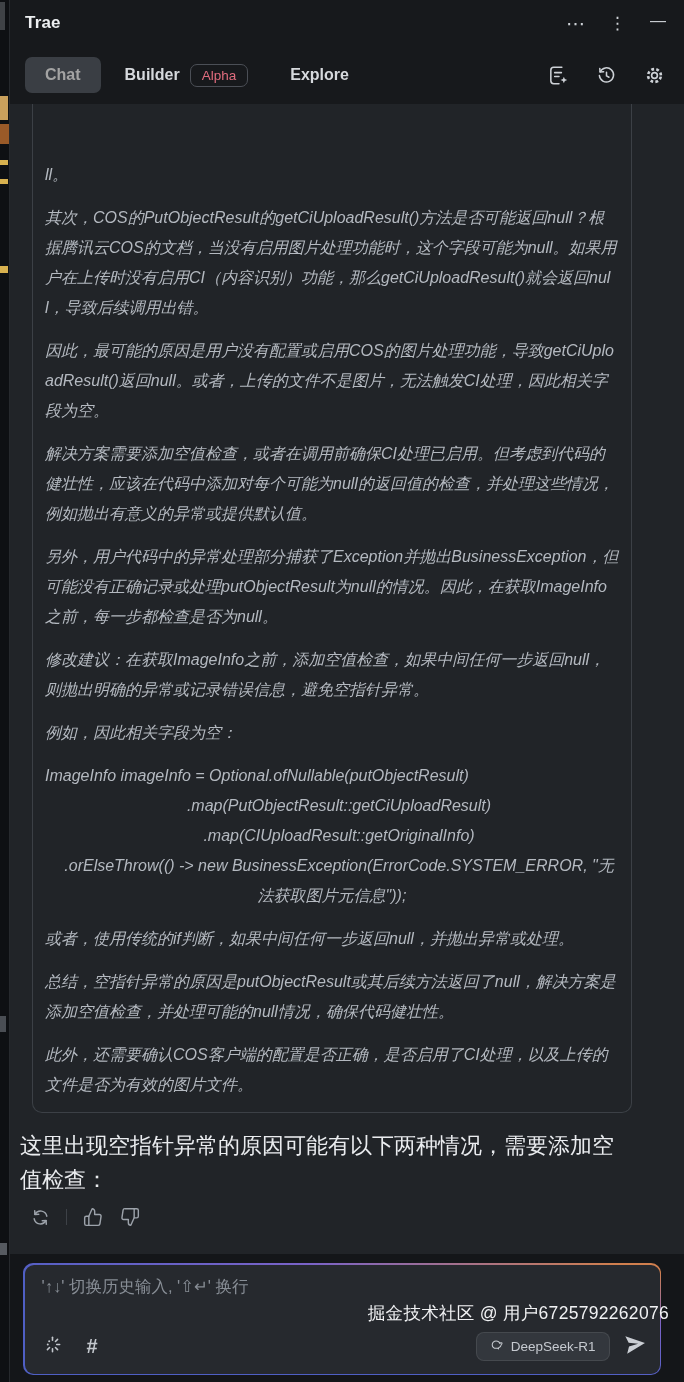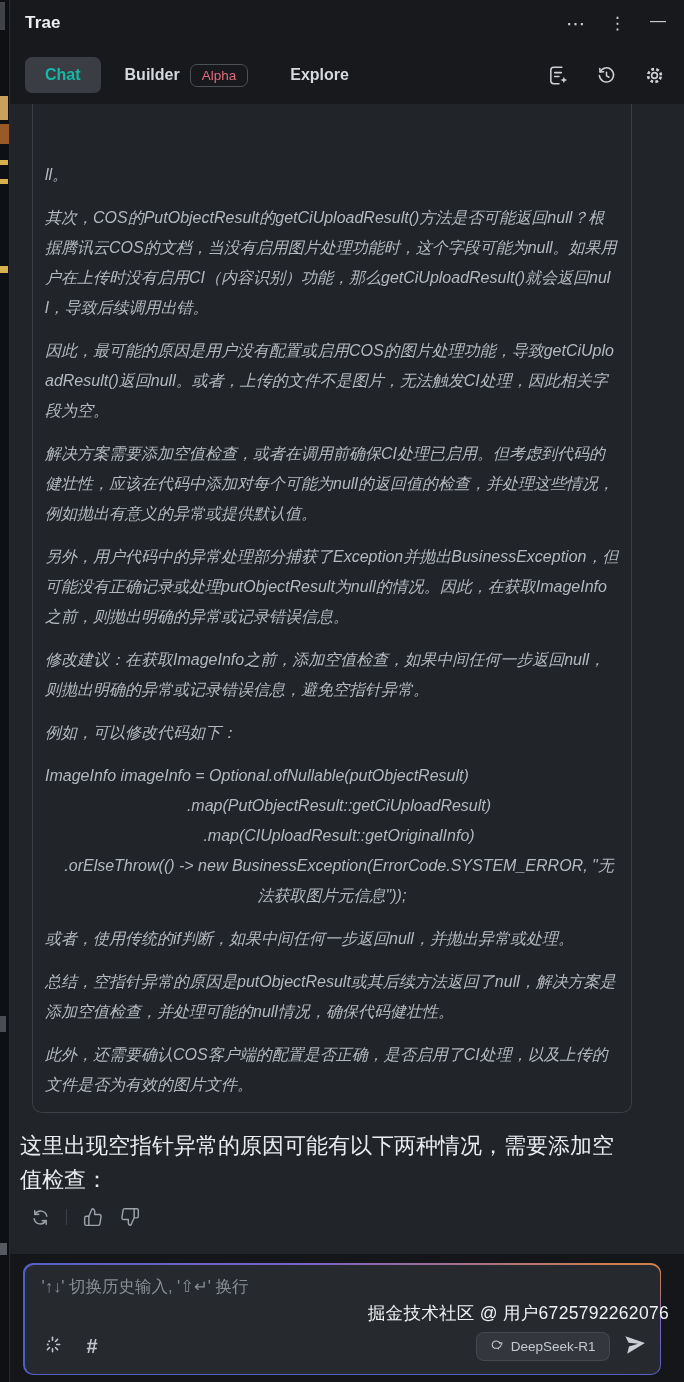--- a/index.html
+++ b/index.html
@@ -19,21 +19,21 @@
     display:flex; align-items:center; padding:0 18px 0 15px; }
   .app-title { color:#eceef0; font-size:17px; font-weight:bold; letter-spacing:.2px; }
   .tb-right { margin-left:auto; display:flex; align-items:center; gap:24px; color:#cdd1d6; }
   .tb-ic { font-size:19px; line-height:1; cursor:default; }
   .tb-ic.vdots { font-size:17px; }
   .tb-ic.minim { font-size:16px; transform:translateY(-2px); }
 
   .tabbar { position:absolute; left:0; right:0; top:46px; height:58px;
     display:flex; align-items:center; padding:0 18px 0 15px; }
   .tab-chat { background:#3a3e44; border-radius:7px; padding:9px 20px;
-    color:#14b8a6; font-size:16px; font-weight:bold; }
+    color:#a3a3a3; font-size:16px; font-weight:bold; }
   .tab-builder { margin-left:24px; display:flex; align-items:center; gap:10px; }
   .tab-label { color:#d6d9dd; font-size:16px; font-weight:bold; }
   .badge-alpha { border:1px solid #4b4f56; border-radius:7px; padding:3px 11px;
     font-size:13.5px; color:#e06c7e; }
   .tab-explore { margin-left:42px; }
   .tab-icons { margin-left:auto; display:flex; align-items:center; gap:25px; }
   .tab-icons svg { display:block; }
 
   
   .content { position:absolute; left:0; right:0; top:104px; height:1150px;
@@ -138,23 +138,23 @@
       </span>
     </div>
 
     <div class="content">
 
       <div class="think-block">
         <p class="tp">ll。</p>
         <p class="tp">其次，COS的PutObjectResult的getCiUploadResult()方法是否可能返回null？根据腾讯云COS的文档，当没有启用图片处理功能时，这个字段可能为null。如果用户在上传时没有启用CI（内容识别）功能，那么getCiUploadResult()就会返回null，导致后续调用出错。</p>
         <p class="tp">因此，最可能的原因是用户没有配置或启用COS的图片处理功能，导致getCiUploadResult()返回null。或者，上传的文件不是图片，无法触发CI处理，因此相关字段为空。</p>
         <p class="tp">解决方案需要添加空值检查，或者在调用前确保CI处理已启用。但考虑到代码的健壮性，应该在代码中添加对每个可能为null的返回值的检查，并处理这些情况，例如抛出有意义的异常或提供默认值。</p>
-        <p class="tp">另外，用户代码中的异常处理部分捕获了Exception并抛出BusinessException，但可能没有正确记录或处理putObjectResult为null的情况。因此，在获取ImageInfo之前，则抛出明确的异常或记录错误信息。</p>
+        <p class="tp">另外，用户代码中的异常处理部分捕获了Exception并抛出BusinessException，但可能没有正确记录或处理putObjectResult为null的情况。因此，在获取ImageInfo之前，每一步都检查是否为null。</p>
         <p class="tp">修改建议：在获取ImageInfo之前，添加空值检查，如果中间任何一步返回null，则抛出明确的异常或记录错误信息，避免空指针异常。</p>
-        <p class="tp">例如，可以修改代码如下：</p>
+        <p class="tp">例如，因此相关字段为空：</p>
         <div class="codeblk">
           <p class="cl">ImageInfo imageInfo = Optional.ofNullable(putObjectResult)</p>
           <p class="cl indent">.map(PutObjectResult::getCiUploadResult)</p>
           <p class="cl indent">.map(CIUploadResult::getOriginalInfo)</p>
           <p class="cl indent">.orElseThrow(() -&gt; new BusinessException(ErrorCode.SYSTEM_ERROR, "无法获取图片元信息"));</p>
         </div>
         <p class="tp">或者，使用传统的if判断，如果中间任何一步返回null，并抛出异常或处理。</p>
         <p class="tp">总结，空指针异常的原因是putObjectResult或其后续方法返回了null，解决方案是添加空值检查，并处理可能的null情况，确保代码健壮性。</p>
         <p class="tp">此外，还需要确认COS客户端的配置是否正确，是否启用了CI处理，以及上传的文件是否为有效的图片文件。</p>
       </div>

